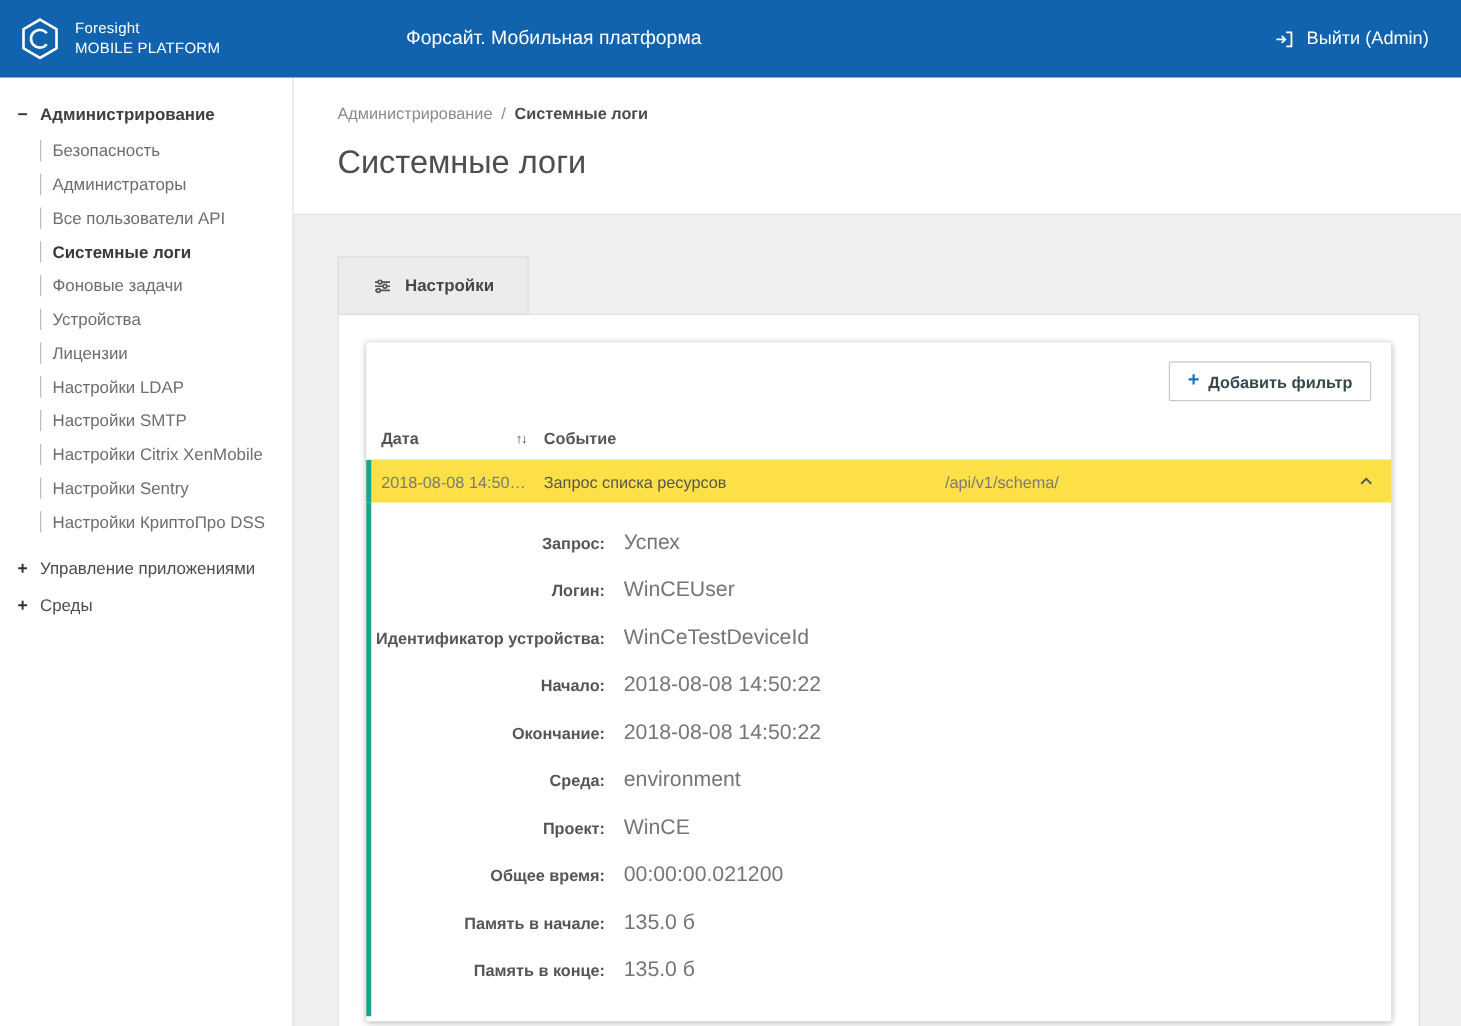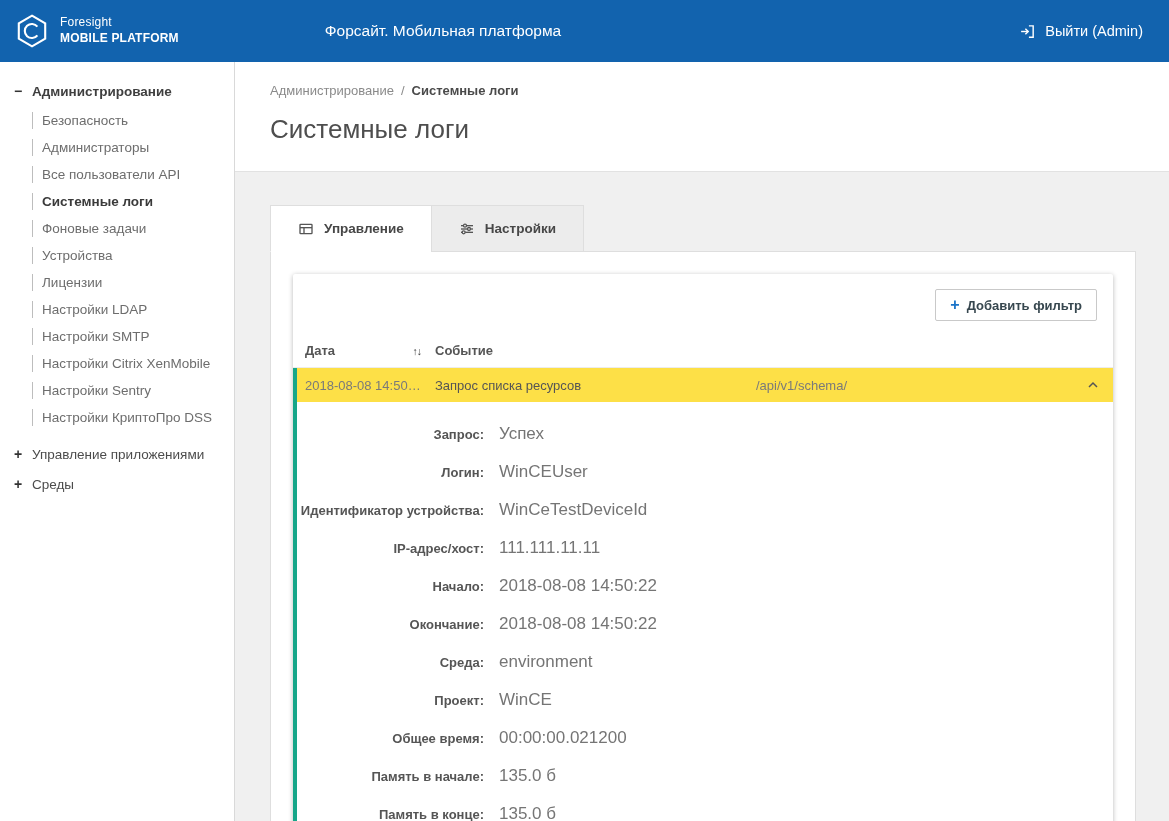--- a/index.html
+++ b/index.html
@@ -13,21 +13,21 @@
     --border:#dedede; --text-dark:#3f3f3f; --text-mid:#555; --text-light:#777;
   }
 
   
   .app-header {
     position:relative; height:62px; background:var(--blue); color:#fff;
     display:flex; align-items:center;
   }
   .logo { display:flex; align-items:center; gap:10px; padding-left:14px; }
   .logo-text { line-height:1.3; font-size:12px; letter-spacing:.2px; }
-  .logo-text .l2 { font-weight:bold; display:block; font-size:12px; }
+  .logo-text .l2 { font-weight:normal; display:block; font-size:12px; }
   .logo-text .l1 { display:block; }
   .header-title {
     position:absolute; left:443px; top:50%; transform:translate(-50%,-50%);
     font-size:15.5px; white-space:nowrap;
   }
   .logout {
     margin-left:auto; display:flex; align-items:center; gap:9px;
     padding-right:26px; font-size:14.5px; cursor:pointer; white-space:nowrap;
   }
 
@@ -184,30 +184,20 @@
       <nav class="breadcrumb">
         <span>Администрирование</span>
         <span class="sep">/</span>
         <span class="current">Системные логи</span>
       </nav>
       <h1 class="page-title">Системные логи</h1>
     </div>
 
     <div class="content">
       <div class="tabs">
-        <div class="tab active">
-          <span>
-            <svg width="16" height="16" viewBox="0 0 24 24" fill="none" stroke="#555555" stroke-width="2">
-              <rect x="3" y="5" width="18" height="14" rx="1"></rect>
-              <line x1="3" y1="10" x2="21" y2="10"></line>
-              <line x1="9" y1="10" x2="9" y2="19"></line>
-            </svg>
-          </span>
-          <span>Управление</span>
-        </div>
         <div class="tab">
           <span>
             <svg width="16" height="16" viewBox="0 0 24 24" fill="none" stroke="#555555" stroke-width="2">
               <line x1="3" y1="7" x2="21" y2="7"></line>
                 <circle cx="9" cy="7" r="2.2" fill="#ffffff"></circle>
               <line x1="3" y1="12" x2="21" y2="12"></line>
                 <circle cx="15" cy="12" r="2.2" fill="#ffffff"></circle>
               <line x1="3" y1="17" x2="21" y2="17"></line>
                 <circle cx="7" cy="17" r="2.2" fill="#ffffff"></circle>
             </svg>
@@ -254,24 +244,20 @@
             </div>
             <div class="d-row">
               <div class="d-label">Логин:</div>
               <div class="d-value">WinCEUser</div>
             </div>
             <div class="d-row">
               <div class="d-label">Идентификатор устройства:</div>
               <div class="d-value">WinCeTestDeviceId</div>
             </div>
             <div class="d-row">
-              <div class="d-label">IP-адрес/хост:</div>
-              <div class="d-value">111.111.11.11</div>
-            </div>
-            <div class="d-row">
               <div class="d-label">Начало:</div>
               <div class="d-value">2018-08-08 14:50:22</div>
             </div>
             <div class="d-row">
               <div class="d-label">Окончание:</div>
               <div class="d-value">2018-08-08 14:50:22</div>
             </div>
             <div class="d-row">
               <div class="d-label">Среда:</div>
               <div class="d-value">environment</div>

